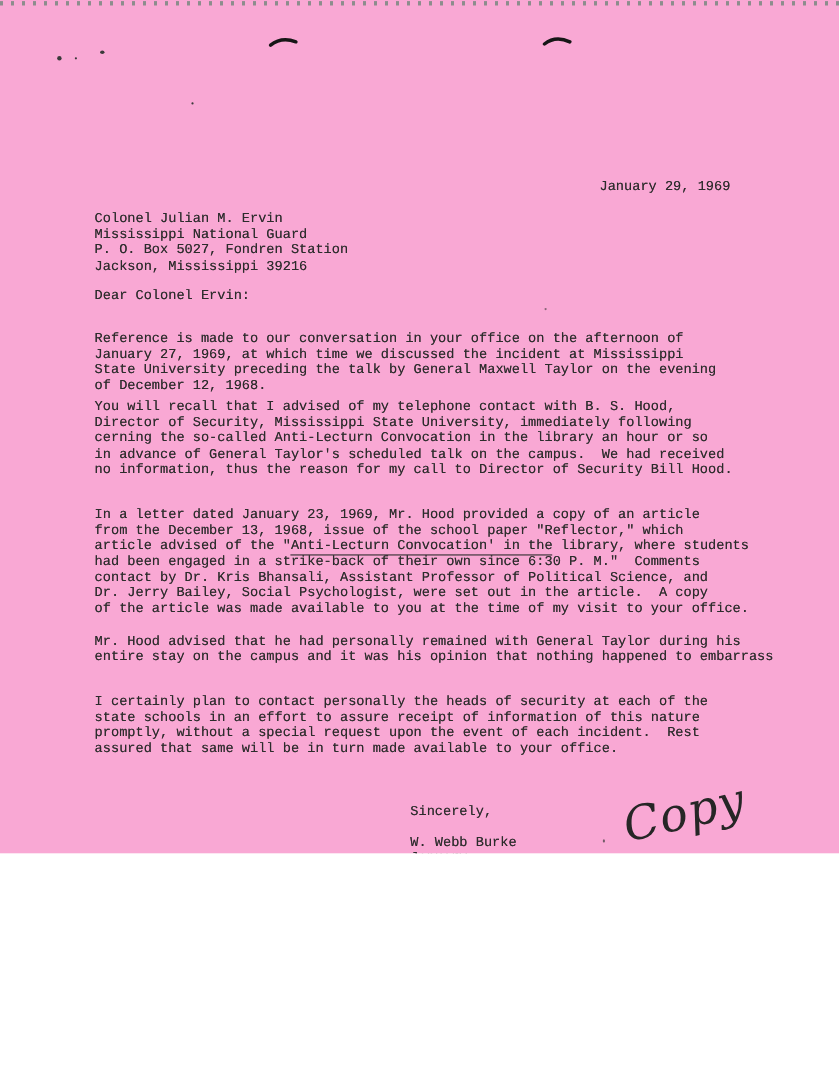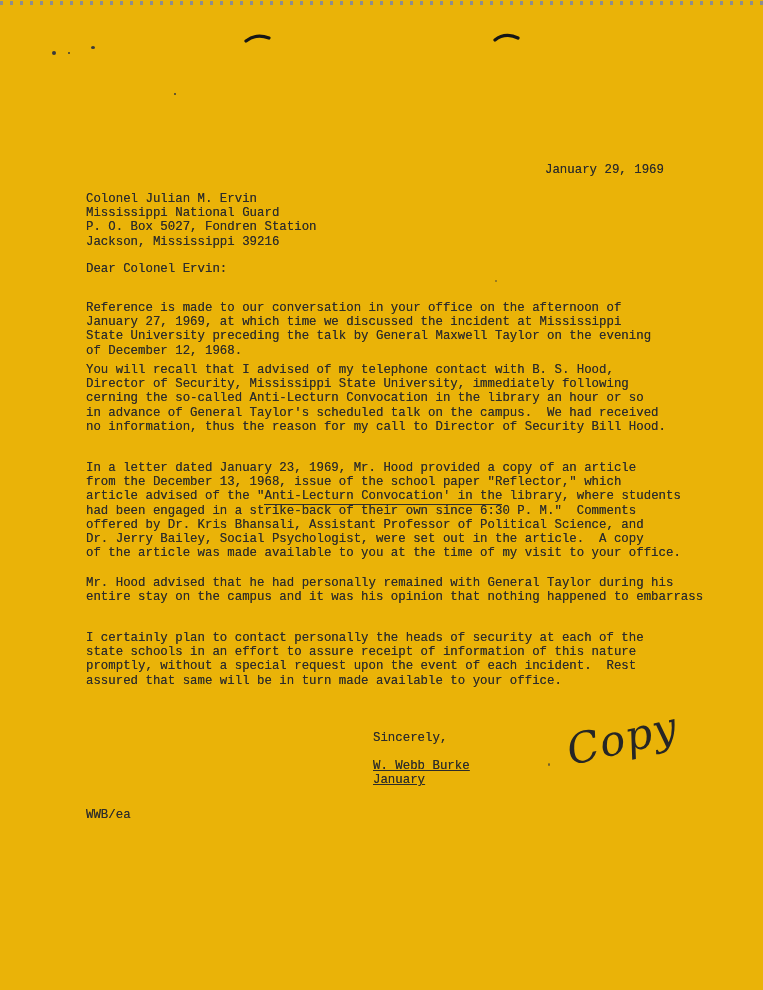--- a/index.html
+++ b/index.html
@@ -1,20 +1,20 @@
 <!DOCTYPE html>
 <html><head>
 <meta charset="utf-8">
 <style>
   html, body { margin: 0; padding: 0; background: #ffffff; }
   .page {
     position: relative;
     width: 763px;
-    height: 990px;
-    background: #eab308;
+    height: 776px;
+    background: #f9a8d4;
     overflow: hidden;
     font-family: "Liberation Mono", monospace;
     color: #2c2c2c;
   }
   
   .perforation {
     position: absolute;
     top: 1px; left: 0; width: 100%; height: 4px;
     background: repeating-linear-gradient(90deg,
       #8d8d8d 0px, #8d8d8d 3px, transparent 3px, transparent 10px);
@@ -97,42 +97,42 @@
     <div class="line">cerning the so-called Anti-Lecturn Convocation in the library an hour or so</div>
     <div class="line">in advance of General Taylor's scheduled talk on the campus.  We had received</div>
     <div class="line">no information, thus the reason for my call to Director of Security Bill Hood.</div>
   </div>
 
   <div class="block" style="left:86px; top:461px;">
     <div class="line">In a letter dated January 23, 1969, Mr. Hood provided a copy of an article</div>
     <div class="line">from the December 13, 1968, issue of the school paper "Reflector," which</div>
     <div class="line"><span>article advised of the "</span><span class="u">Anti-Lecturn Convocation' in the</span><span> library, where students</span></div>
     <div class="line">had been engaged in a strike-back of their own since 6:30 P. M."  Comments</div>
-    <div class="line">offered by Dr. Kris Bhansali, Assistant Professor of Political Science, and</div>
+    <div class="line">contact by Dr. Kris Bhansali, Assistant Professor of Political Science, and</div>
     <div class="line">Dr. Jerry Bailey, Social Psychologist, were set out in the article.  A copy</div>
     <div class="line">of the article was made available to you at the time of my visit to your office.</div>
   </div>
 
   <div class="block" style="left:86px; top:576px;">
     <div class="line">Mr. Hood advised that he had personally remained with General Taylor during his</div>
     <div class="line">entire stay on the campus and it was his opinion that nothing happened to embarrass</div>
   </div>
 
   <div class="block" style="left:86px; top:631px;">
     <div class="line">I certainly plan to contact personally the heads of security at each of the</div>
     <div class="line">state schools in an effort to assure receipt of information of this nature</div>
     <div class="line">promptly, without a special request upon the event of each incident.  Rest</div>
     <div class="line">assured that same will be in turn made available to your office.</div>
   </div>
 
   <div class="block" style="left:373px; top:731px;text-align:right;">
     <div class="line">Sincerely,</div>
   </div>
 
-  <div class="block" style="left:373px; top:759px;text-decoration:underline;">
+  <div class="block" style="left:373px; top:759px;">
     <div class="line">W. Webb Burke</div>
     <div class="line">January</div>
   </div>
 
   <div class="block" style="left:86px; top:808px;">
     <div class="line">WWB/ea</div>
   </div>
 
   <div class="copy-stamp">Copy</div>
 

